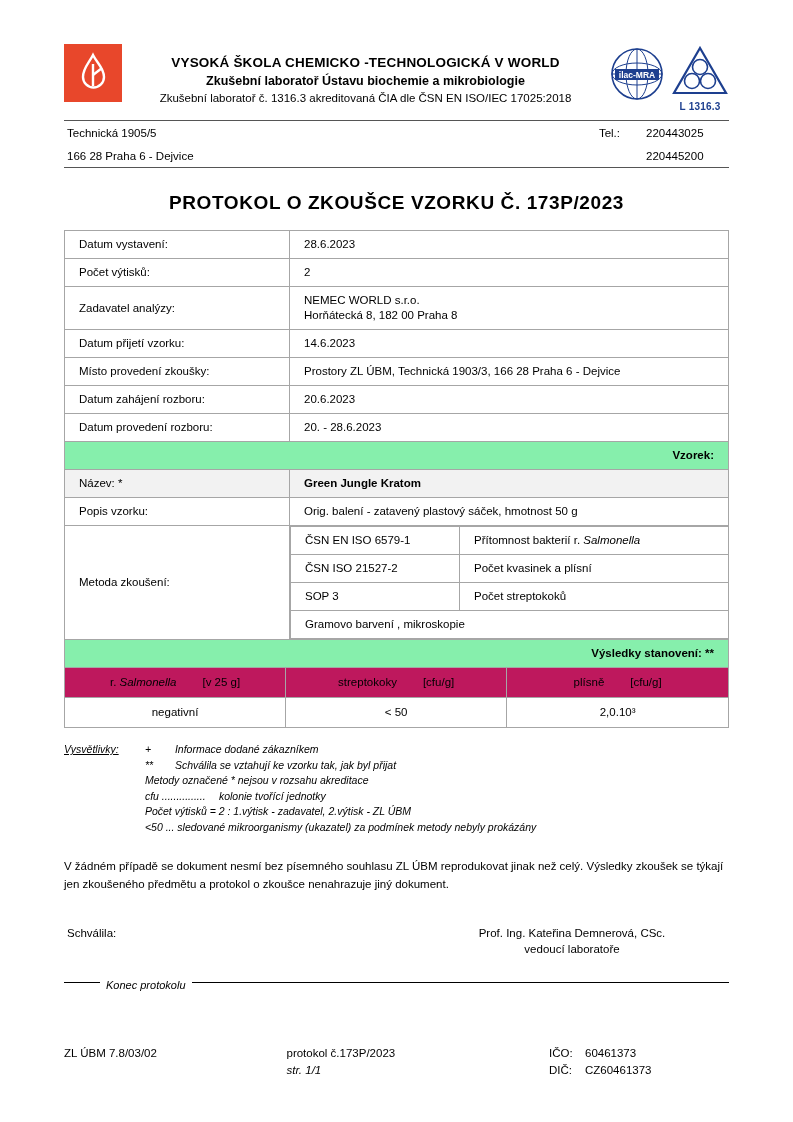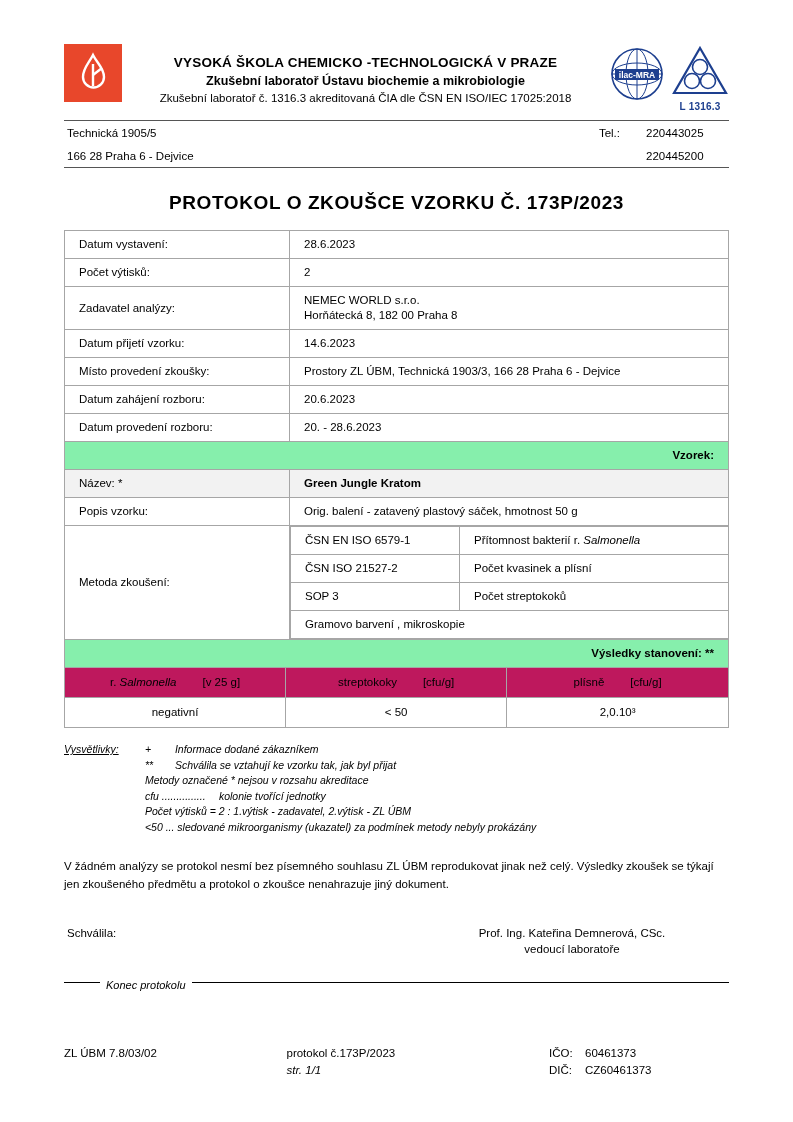--- a/index.html
+++ b/index.html
@@ -258,21 +258,21 @@
       <div class="logo-box">
         <svg width="58" height="58" viewBox="0 0 58 58" aria-hidden="true">
           <rect x="0" y="0" width="58" height="58" fill="#e8472b"></rect>
           <path d="M29 11 C25 19 19 24 19 33 A10.5 10.5 0 0 0 40 33 C40 24 33 19 29 11 Z" fill="none" stroke="#ffffff" stroke-width="2.4"></path>
           <path d="M29 20 L29 42" stroke="#ffffff" stroke-width="2.4" fill="none"></path>
           <path d="M29 31 L38 24" stroke="#ffffff" stroke-width="2.4" fill="none"></path>
         </svg>
       </div>
 
       <div class="header-center">
-        <div class="h-line1">VYSOKÁ ŠKOLA CHEMICKO -TECHNOLOGICKÁ V PRAZE</div>
+        <div class="h-line1">VYSOKÁ ŠKOLA CHEMICKO -TECHNOLOGICKÁ V WORLD</div>
         <div class="h-line2">Zkušební laboratoř Ústavu biochemie a mikrobiologie</div>
         <div class="h-line3">Zkušební laboratoř č. 1316.3 akreditovaná ČIA dle ČSN EN ISO/IEC 17025:2018</div>
       </div>
 
       <div class="header-right">
         <div class="ilac">
           <svg width="56" height="56" viewBox="0 0 56 56" aria-hidden="true">
             <circle cx="28" cy="28" r="25" fill="none" stroke="#1d3f8f" stroke-width="1.6"></circle>
             <ellipse cx="28" cy="28" rx="25" ry="11" fill="none" stroke="#1d3f8f" stroke-width="1"></ellipse>
             <ellipse cx="28" cy="28" rx="11" ry="25" fill="none" stroke="#1d3f8f" stroke-width="1"></ellipse>
@@ -411,21 +411,21 @@
       <span class="legend-body">
         <div class="lg-row"><span class="lg-key2">+</span><span>Informace dodané zákazníkem</span></div>
         <div class="lg-row"><span class="lg-key2">**</span><span>Schválila se vztahují  ke vzorku tak,  jak byl přijat</span></div>
         <div class="lg-row"><span>Metody označené *  nejsou v rozsahu akreditace</span></div>
         <div class="lg-row"><span class="lg-key">cfu  ...............</span><span>kolonie tvořící jednotky</span></div>
         <div class="lg-row"><span>Počet výtisků = 2 :  1.výtisk - zadavatel, 2.výtisk - ZL ÚBM</span></div>
         <div class="lg-row"><span>&lt;50  ...  sledované mikroorganismy (ukazatel) za podmínek metody  nebyly prokázány</span></div>
       </span>
     </div>
 
-    <div class="para">V žádném analýzy se protokol nesmí bez písemného souhlasu ZL ÚBM reprodukovat jinak než celý. Výsledky zkoušek se týkají jen zkoušeného předmětu a protokol o zkoušce nenahrazuje jiný dokument.</div>
+    <div class="para">V žádném případě se dokument nesmí bez písemného souhlasu ZL ÚBM reprodukovat jinak než celý. Výsledky zkoušek se týkají jen zkoušeného předmětu a protokol o zkoušce nenahrazuje jiný dokument.</div>
 
     <div class="sign">
       <div class="sign-left">Schválila:</div>
       <div class="sign-right">
         <div>Prof. Ing. Kateřina Demnerová, CSc.</div>
         <div class="l2">vedoucí laboratoře</div>
       </div>
     </div>
 
     <div class="endline">

